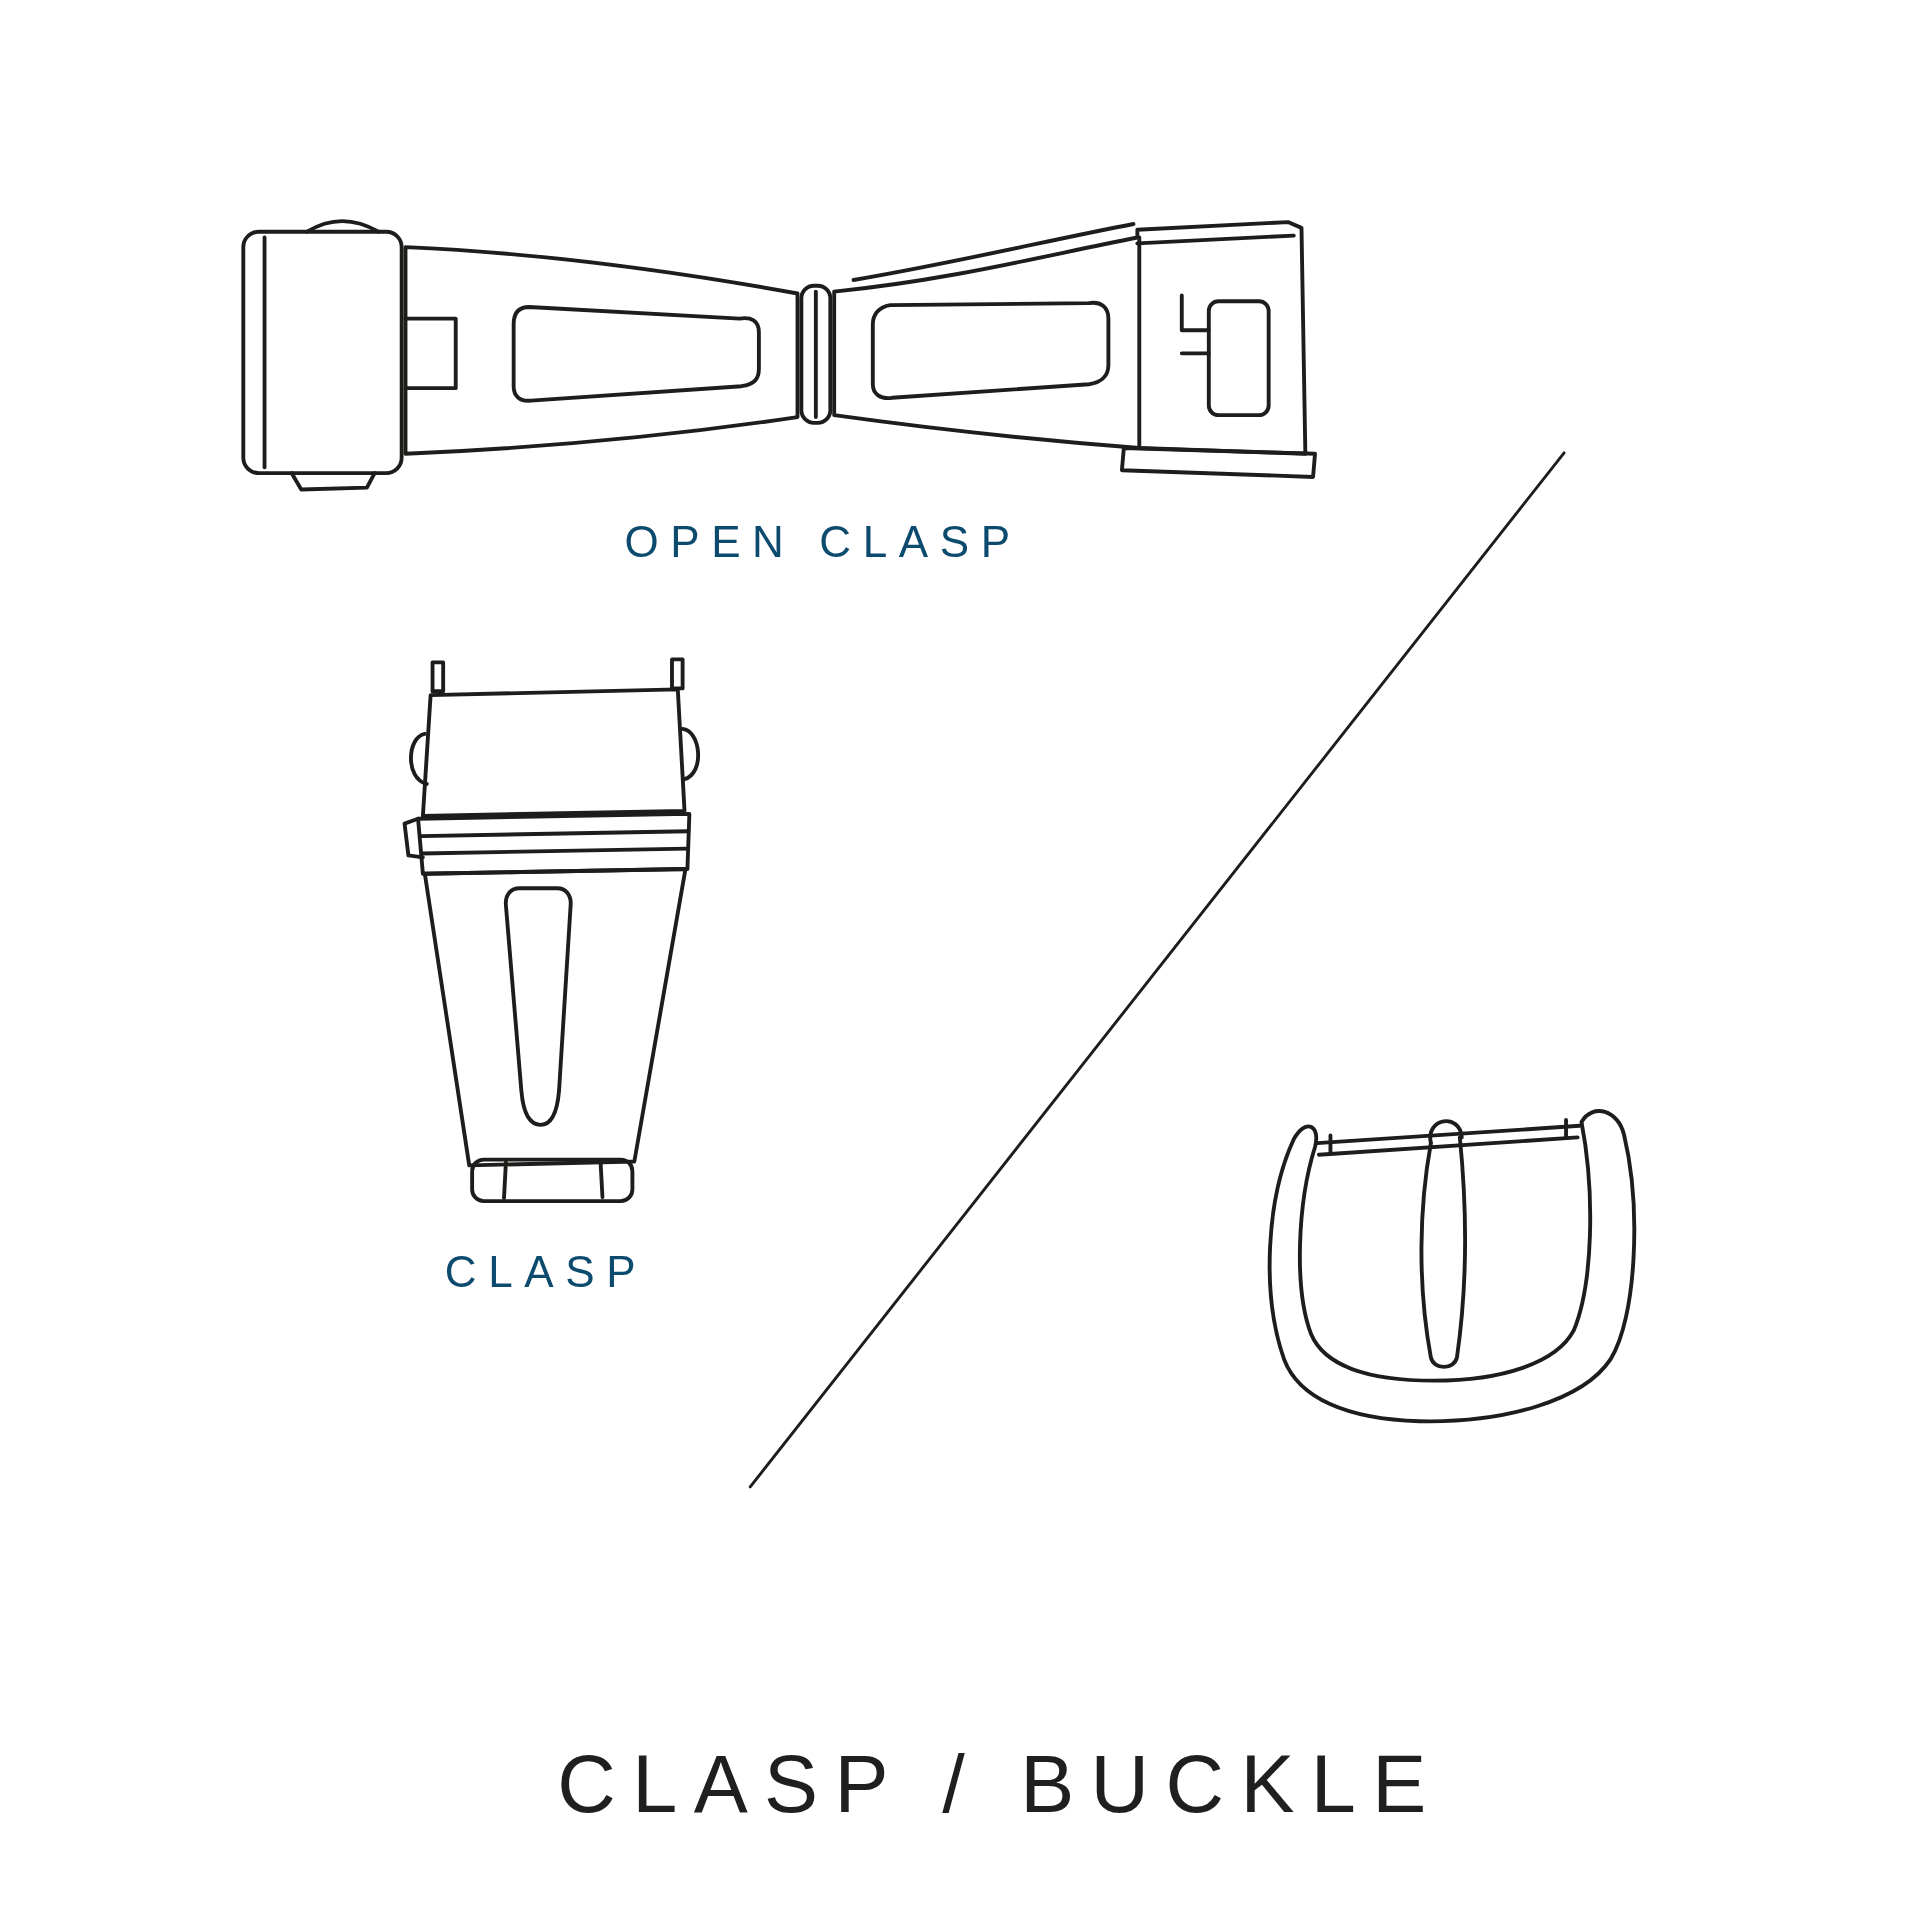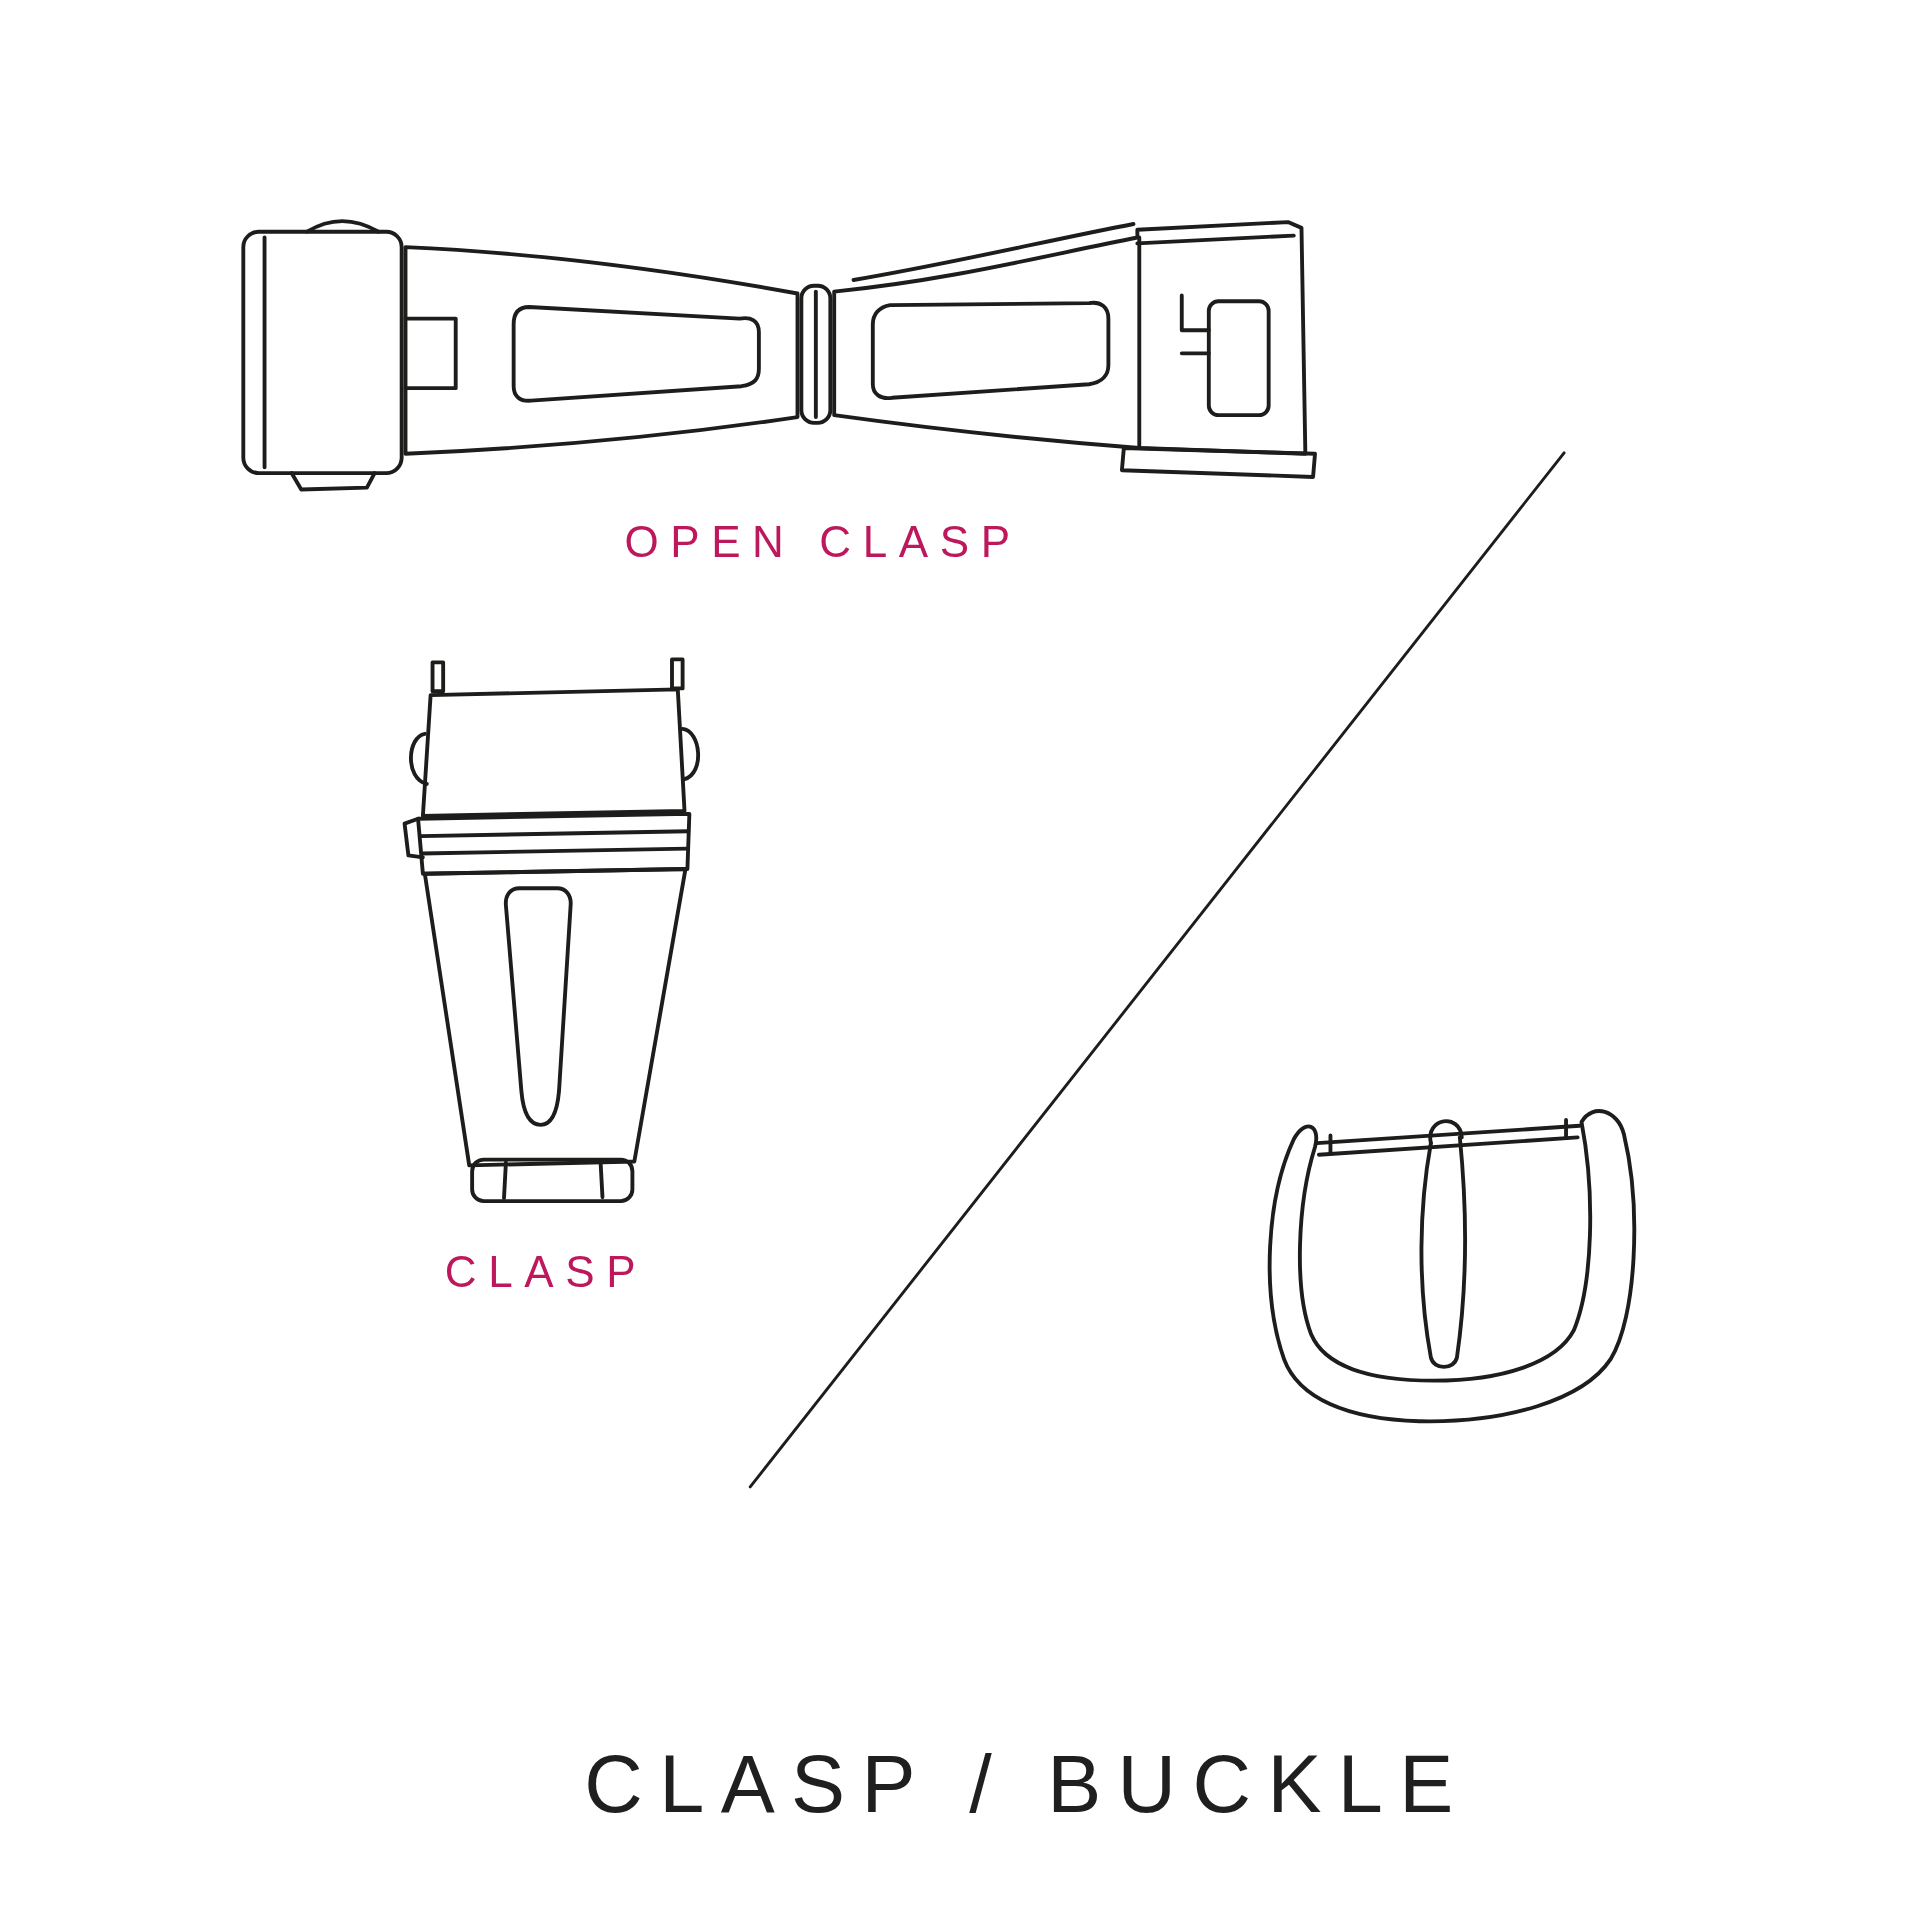--- a/index.html
+++ b/index.html
@@ -17,30 +17,30 @@
     overflow: hidden;
   }
   svg.art {
     position: absolute;
     left: 0; top: 0;
     width: 1931px; height: 1931px;
   }
   .caption {
     position: absolute;
     transform: translateX(-50%);
-    color: #be185d;
+    color: #0c4a6e;
     font-size: 44px;
     letter-spacing: 11.6px;
     white-space: nowrap;
   }
   .caption.open   { left: 823px; top: 517px; }
   .caption.closed { left: 546px; top: 1247px; }
   .title {
     position: absolute;
-    left: 1027px;
+    left: 1000px;
     top: 1738px;
     transform: translateX(-50%);
     color: #1f1f1f;
     font-size: 81px;
     letter-spacing: 16.4px;
     white-space: nowrap;
   }
 </style>
 </head>
 <body>

